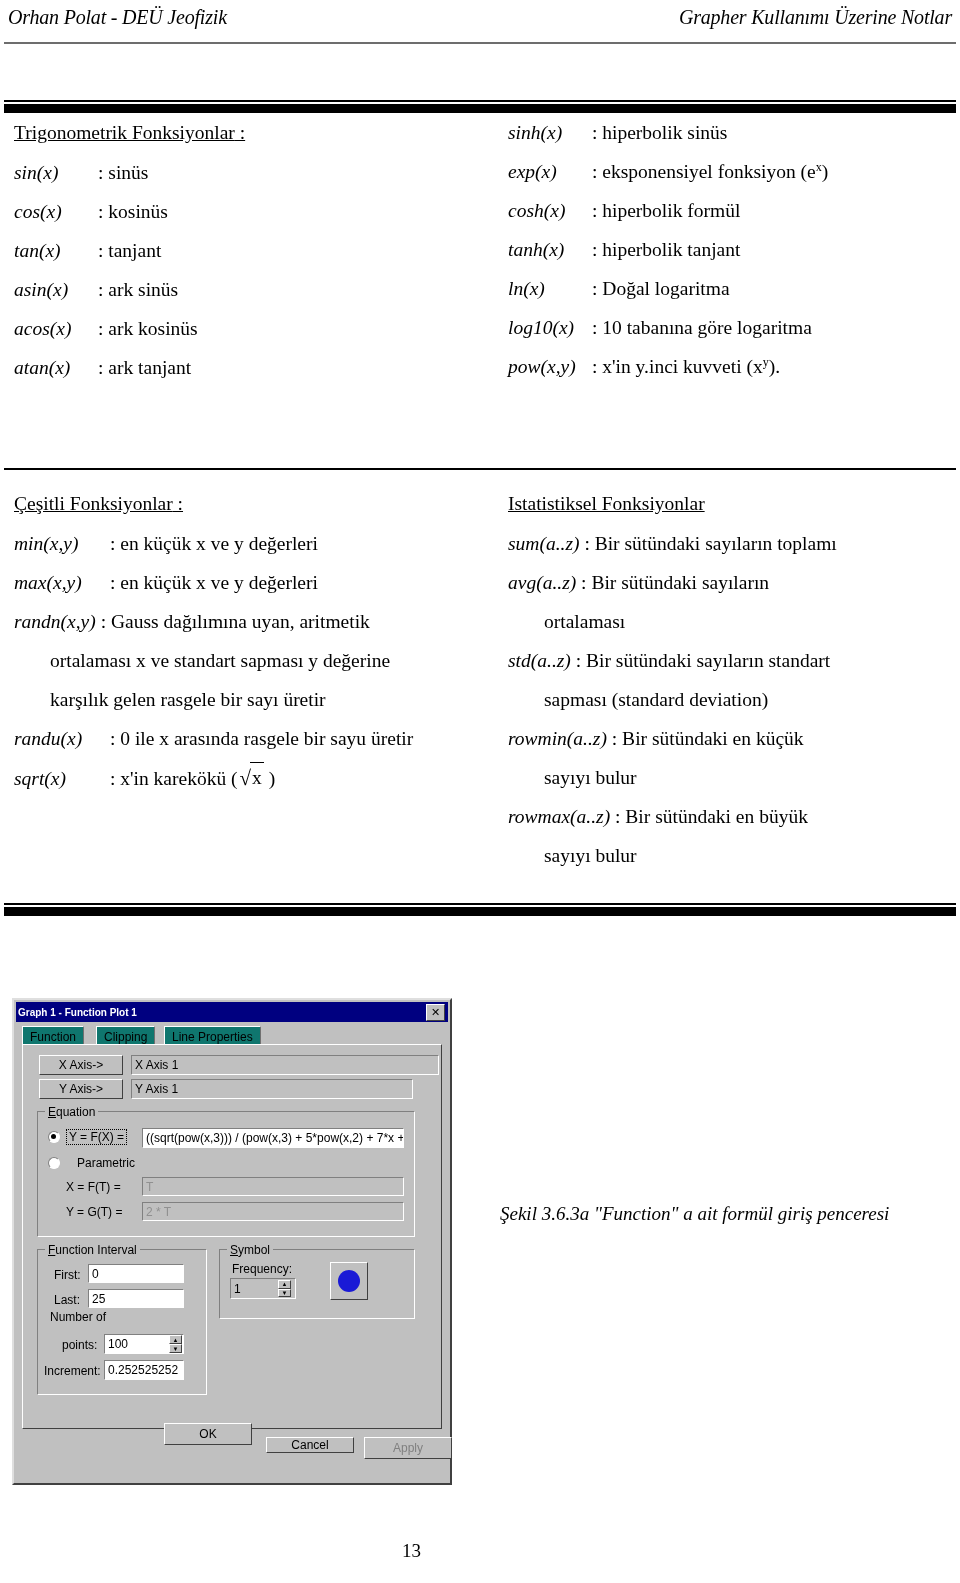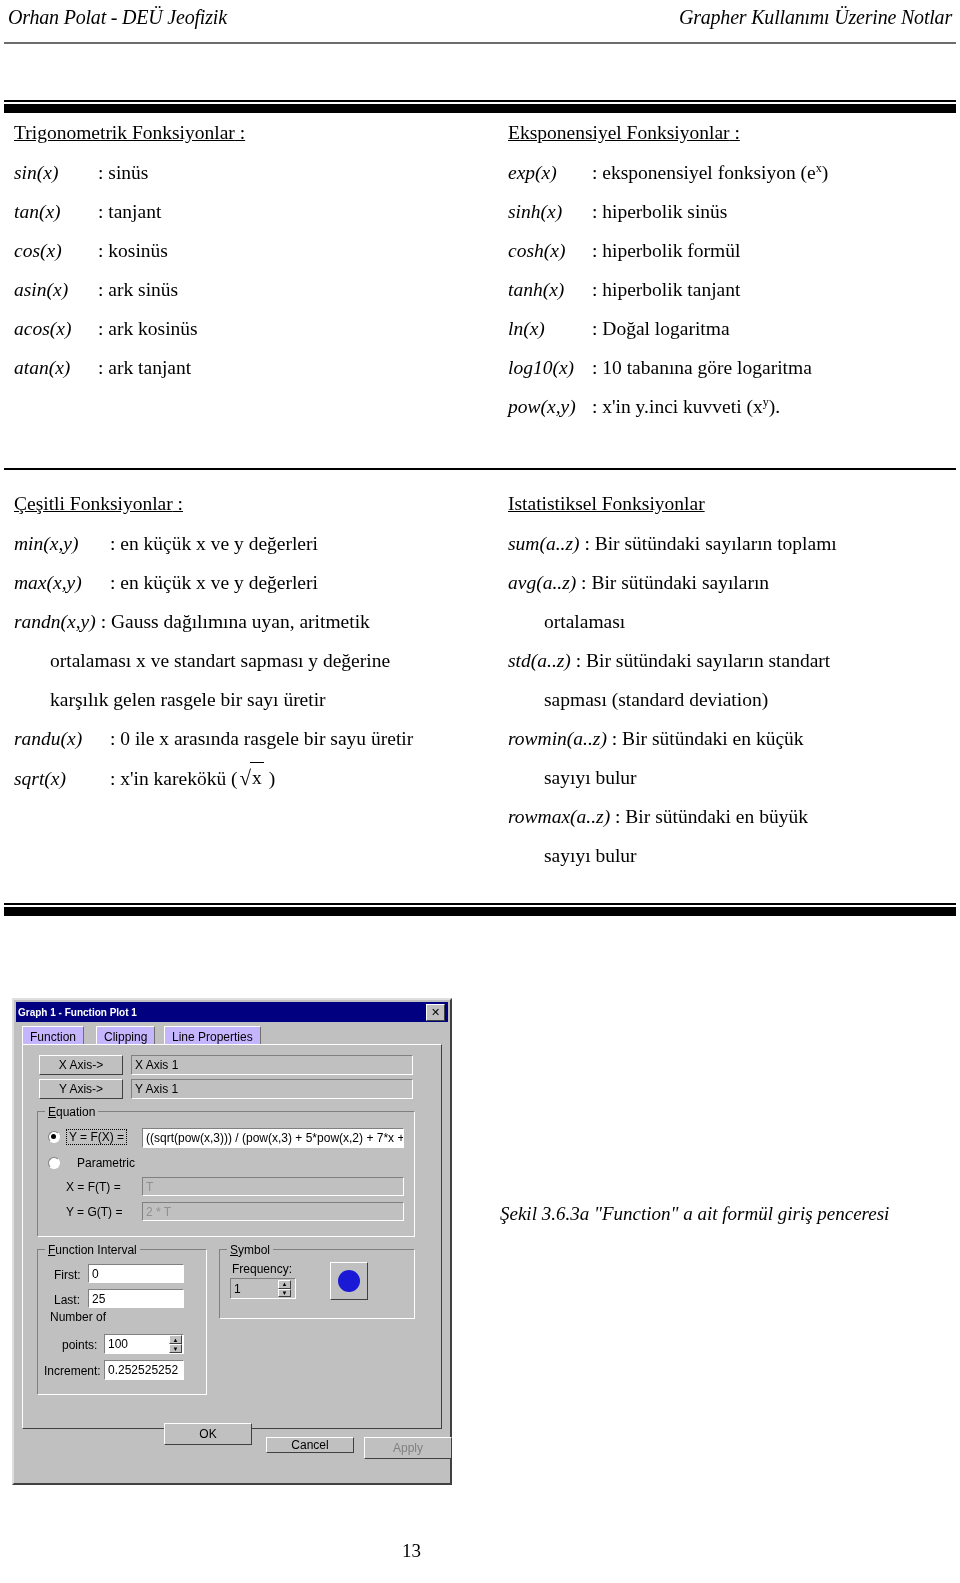--- a/index.html
+++ b/index.html
@@ -191,21 +191,21 @@
   .tabstrip {
     position: absolute;
     left: 8px; top: 26px;
     width: 420px; height: 19px;
   }
   .tab {
     position: absolute;
     top: 0;
     height: 19px;
     padding: 0 7px;
-    background: #c4b5fd;
+    background: #0f766e;
     border-top: 1.5px solid #ffffff;
     border-left: 1.5px solid #ffffff;
     border-right: 1.5px solid #707070;
     display: flex;
     align-items: center;
     font-size: 12px;
     white-space: nowrap;
   }
   .tab.active { font-weight: normal; border-bottom: none; }
 
@@ -348,32 +348,31 @@
 <div class="band band-top">
   <div class="thin"></div>
     <div class="gap"></div>
     <div class="thick"></div>
 </div>
 
 <div class="col col-left-1">
   <div class="sect-title"><span>Trigonometrik Fonksiyonlar</span><span class="plain"> :</span></div>
 
   <div class="fn-line"><span class="fn-name fn-pad">sin(x)</span><span>: sinüs</span></div>
+  <div class="fn-line"><span class="fn-name fn-pad">cos(x)</span><span>: kosinüs</span></div>
   <div class="fn-line"><span class="fn-name fn-pad">tan(x)</span><span>: tanjant</span></div>
-  <div class="fn-line"><span class="fn-name fn-pad">cos(x)</span><span>: kosinüs</span></div>
   <div class="fn-line"><span class="fn-name fn-pad">asin(x)</span><span>: ark sinüs</span></div>
   <div class="fn-line"><span class="fn-name fn-pad">acos(x)</span><span>: ark kosinüs</span></div>
   <div class="fn-line"><span class="fn-name fn-pad">atan(x)</span><span>: ark tanjant</span></div>
 </div>
 
 <div class="col col-right-1">
-  <div class="sect-title"><span>Eksponensiyel Fonksiyonlar</span><span class="plain"> :</span></div>
-
+
+  <div class="fn-line"><span class="fn-name fn-pad">sinh(x)</span><span>: hiperbolik sinüs</span></div>
   <div class="fn-line"><span class="fn-name fn-pad">exp(x)</span><span>: eksponensiyel fonksiyon (e</span><sup>x</sup><span>)</span></div>
-  <div class="fn-line"><span class="fn-name fn-pad">sinh(x)</span><span>: hiperbolik sinüs</span></div>
   <div class="fn-line"><span class="fn-name fn-pad">cosh(x)</span><span>: hiperbolik formül</span></div>
   <div class="fn-line"><span class="fn-name fn-pad">tanh(x)</span><span>: hiperbolik tanjant</span></div>
   <div class="fn-line"><span class="fn-name fn-pad">ln(x)</span><span>: Doğal logaritma</span></div>
   <div class="fn-line"><span class="fn-name fn-pad">log10(x)</span><span>: 10 tabanına göre logaritma</span></div>
   <div class="fn-line"><span class="fn-name fn-pad">pow(x,y)</span><span>: x'in y.inci kuvveti (x</span><sup>y</sup><span>).</span></div>
 </div>
 
 <div class="rule-mid"></div>
 
 <div class="col col-left-2">
@@ -417,21 +416,21 @@
 
   <div class="tabstrip">
     <div class="tab active" style="left:0px;">Function</div>
     <div class="tab" style="left:74px;">Clipping</div>
     <div class="tab" style="left:142px;">Line Properties</div>
   </div>
 
   <div class="tabpage">
 
     <div class="btn" style="position:absolute;left:16px;top:10px;width:84px;height:20px;">X Axis-&gt;</div>
-    <div class="field" style="position:absolute;left:108px;top:10px;width:282px;height:20px;">X Axis 1</div>
+    <div class="field" style="position:absolute;left:108px;top:10px;width:308px;height:20px;">X Axis 1</div>
     <div class="btn" style="position:absolute;left:16px;top:34px;width:84px;height:20px;">Y Axis-&gt;</div>
     <div class="field" style="position:absolute;left:108px;top:34px;width:282px;height:20px;">Y Axis 1</div>
 
     <div class="group" style="left:14px;top:66px;width:378px;height:126px;">
       <div class="group-label"><u>E</u>quation</div>
 
       <div style="position:absolute;left:10px;top:17px;display:flex;align-items:center;">
         <span class="radio on"></span>
         <span class="lbl" style="margin-left:6px;border:1px dotted #000;padding:0 2px;">Y = F(X) =</span>
       </div>

